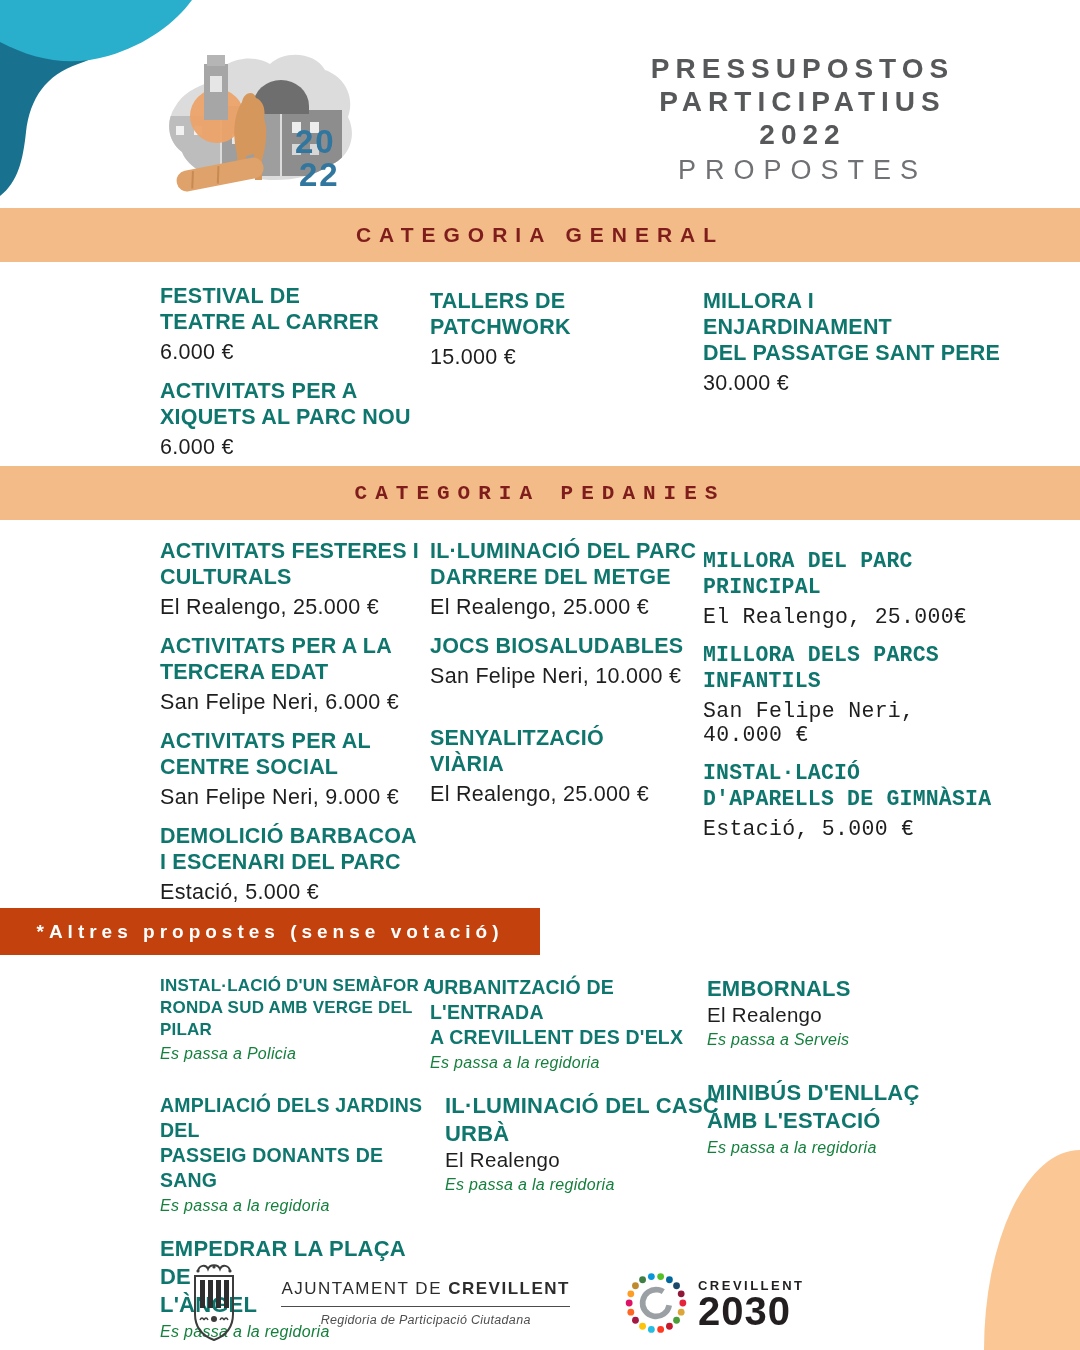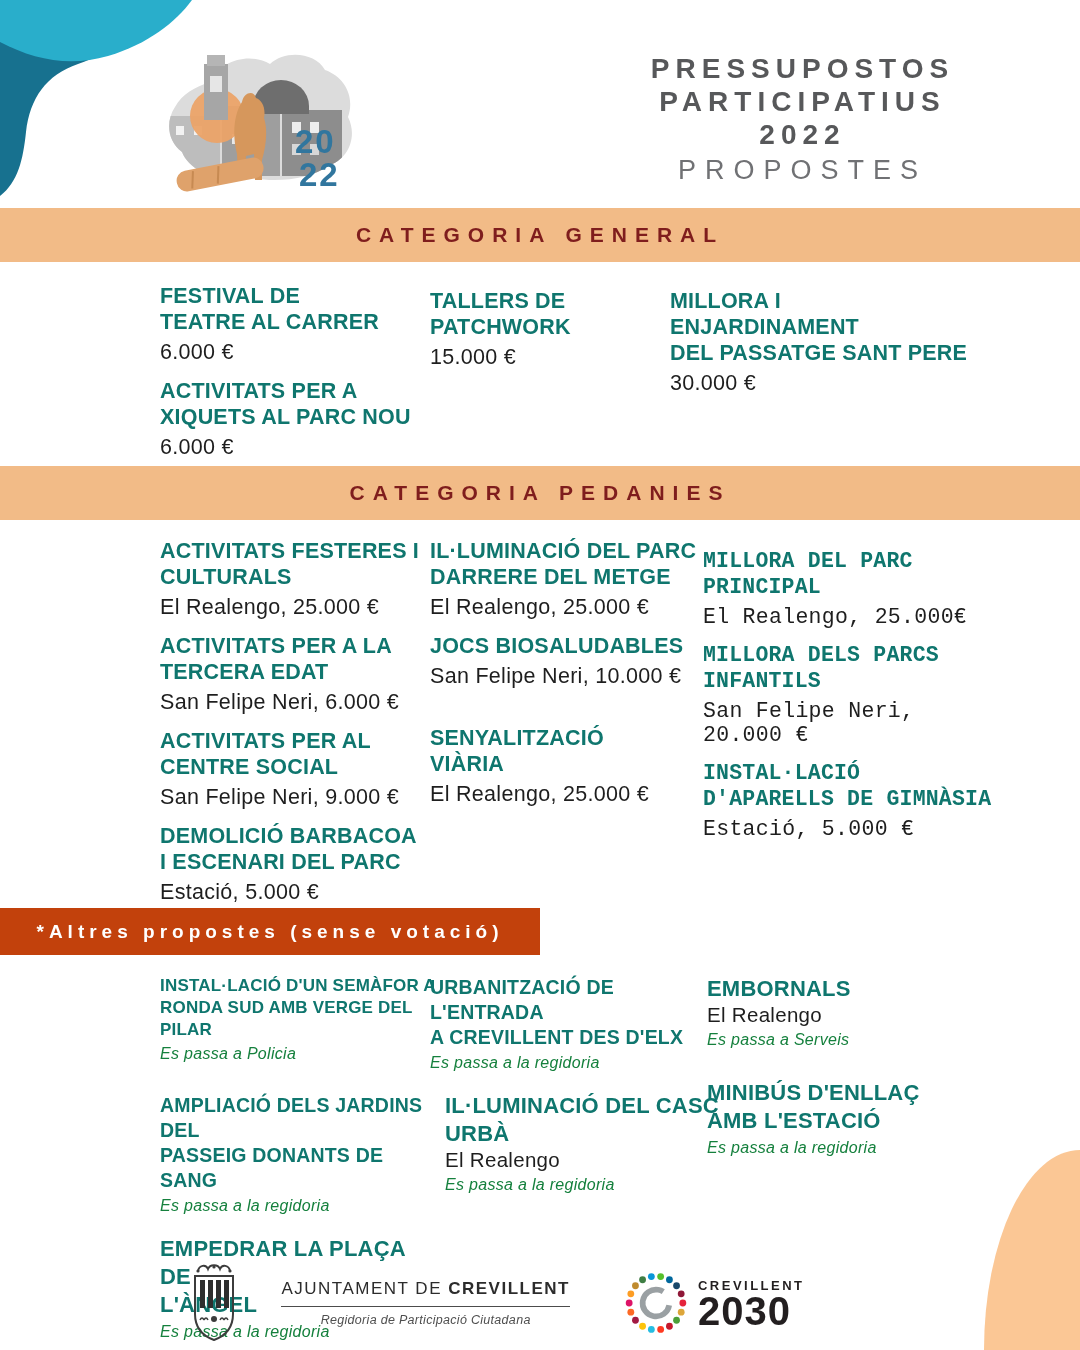--- a/index.html
+++ b/index.html
@@ -22,27 +22,27 @@
   .ht-bold { font-size:28px; font-weight:bold; letter-spacing:6px; color:#57585a; line-height:33px; }
   .ht-light { font-size:27px; font-weight:normal; letter-spacing:9px; color:#707174; line-height:36px; margin-top:1px; }
 
   
   .banner {
     position:absolute; left:0; width:1080px; height:54px; background:#f2bb87;
     display:flex; align-items:center; justify-content:center;
   }
   .banner-text { font-weight:bold; font-size:21px; letter-spacing:8px; color:#7f1d1d; }
   #banner-general { top:208px; }
-  #banner-pedanies { top:466px; }
+  #banner-pedanies { top:466px;font-family:Liberation Mono, monospace; }
 
   
   .col { position:absolute; }
   .sec-general .c1 { left:160px; top:283px; width:265px; }
   .sec-general .c2 { left:430px; top:288px; width:265px; }
-  .sec-general .c3 { left:670px; top:288px; width:300px; }
+  .sec-general .c3 { left:703px; top:288px; width:300px; }
   .sec-pedanies .c1 { left:160px; top:538px; width:275px; }
   .sec-pedanies .c2 { left:430px; top:538px; width:280px; }
   .sec-pedanies .c3 { left:703px; top:548px; width:300px;font-family:Liberation Mono, monospace; }
 
   .item { margin-bottom:13px; }
   .item-title {
     font-weight:bold; font-size:21.5px; line-height:26px; color:#0f766e;
     white-space:pre-line; letter-spacing:.2px;
   }
   .item-sub { font-size:21.5px; font-weight:normal; color:#1e1e1e; margin-top:5px; letter-spacing:.3px; }
@@ -220,21 +220,21 @@
     </div>
     <div class="col c3">
       <div class="item">
         <div class="item-title">MILLORA DEL PARC
 PRINCIPAL</div>
         <div class="item-sub">El Realengo, 25.000€</div>
       </div>
       <div class="item">
         <div class="item-title">MILLORA DELS PARCS
 INFANTILS</div>
-        <div class="item-sub">San Felipe Neri, 20.000 €</div>
+        <div class="item-sub">San Felipe Neri, 40.000 €</div>
       </div>
       <div class="item">
         <div class="item-title">INSTAL·LACIÓ
 D'APARELLS DE GIMNÀSIA</div>
         <div class="item-sub">Estació, 5.000 €</div>
       </div>
     </div>
   </div>
 
   <div class="banner-altres">

